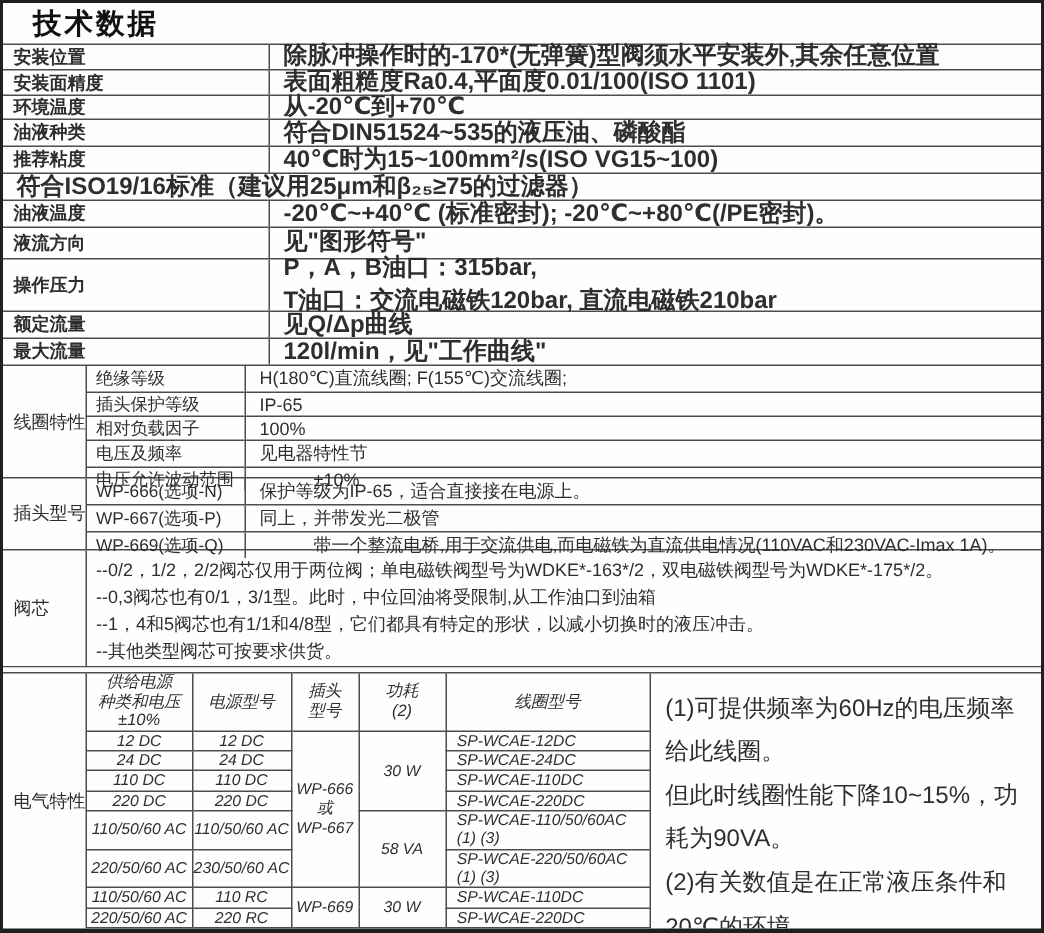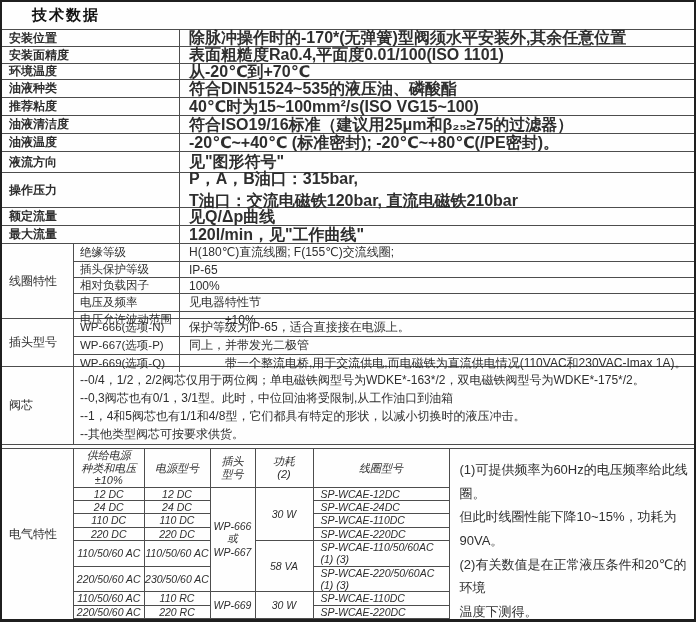--- a/index.html
+++ b/index.html
@@ -1,26 +1,26 @@
 <!DOCTYPE html>
 <html><head>
 <meta charset="utf-8">
 <style>
   * { box-sizing: border-box; margin: 0; padding: 0; }
   html,body { background:#fff; }
   body { font-family: "Liberation Sans", "DejaVu Sans", sans-serif; color:#2e2e2e; }
   .page { width:696px; height:622px; border:2px solid #1f1f1f; border-bottom-width:3px; background:#fefefe; overflow:hidden; }
   .title-bar { height:28px; border-bottom:1px solid #4d4d4d; display:flex; align-items:center; padding-left:20px; }
-  .title-bar span { font-size:15px; font-weight:bold; color:#111; letter-spacing:2px;margin-left:10px; }
+  .title-bar span { font-size:19px; font-weight:bold; color:#111; letter-spacing:2px; }
   .row { display:flex; border-bottom:1px solid #4d4d4d;font-weight:bold; }
   .lbl { width:178px; border-right:1px solid #4d4d4d; display:flex; align-items:center; padding-left:7px; font-size:12px; }
   .val { flex:1; display:flex; align-items:center; padding-left:9px; font-size:16px; white-space:pre-line; line-height:1.35; }
   .h16{height:16px}.h17{height:17px}.h18{height:18px}.h21{height:21px}.h35{height:35px}
   .section { display:flex; border-bottom:1px solid #4d4d4d; }
-  .sec-lbl { width:72px; border-right:1px solid #4d4d4d; display:flex; align-items:center; padding-left:7px; font-size:12px; }
+  .sec-lbl { width:56px; border-right:1px solid #4d4d4d; display:flex; align-items:center; padding-left:7px; font-size:12px; }
   .sec-rows { flex:1; display:flex; flex-direction:column; }
   .subrow { display:flex; border-bottom:1px solid #4d4d4d; flex:1; }
   .subrow:last-child { border-bottom:none;gap:36px; }
   .sub-lbl { width:106px; border-right:1px solid #4d4d4d; display:flex; align-items:center; padding-left:6px; font-size:11.5px; }
   .sub-val { flex:1; display:flex; align-items:center; padding-left:9px; font-size:12px; }
   .coil-sec { height:75px; }
   .plug-sec { height:48px; }
   .spool-sec { height:78px; }
   .spool-body { flex:1; padding:4px 4px 0 6px; }
   .spool-line { font-size:12px; line-height:18px; }
@@ -29,21 +29,21 @@
   .etable { border-collapse:collapse; table-layout:fixed; width:375px; height:170px;font-style:italic; }
   .etable th, .etable td { border:1px solid #4d4d4d; text-align:center; vertical-align:middle; font-weight:normal; }
   .etable th { font-size:11px; line-height:12.5px; }
   .etable td { font-size:10.5px; }
   .etable tr:first-child th { border-top:none; }
   .etable th:first-child, .etable td.first { border-left:none; }
   .ehead { height:38px; }
   .coilcell { text-align:left !important; padding-left:7px; }
   .pre { white-space:pre-line; }
   .notes { flex:1; padding:9px 6px 0 10px; }
-  .notes p { font-size:13px; line-height:1.82; white-space:pre-line; }
+  .notes p { font-size:16px; line-height:1.82; white-space:pre-line; }
   .c1{width:70px}.c2{width:66px}.c3{width:45px}.c4{width:58px}.c5{width:136px}
 </style>
 </head>
 <body>
 
 <div class="page">
 
   <div class="title-bar">
     <span>技术数据</span>
   </div>
@@ -62,21 +62,20 @@
   </div>
   <div class="row h18">
     <div class="lbl">油液种类</div>
     <div class="val">符合DIN51524~535的液压油、磷酸酯</div>
   </div>
   <div class="row h18">
     <div class="lbl">推荐粘度</div>
     <div class="val">40℃时为15~100mm²/s(ISO VG15~100)</div>
   </div>
   <div class="row h18">
-    <div class="lbl">油液清洁度</div>
     <div class="val">符合ISO19/16标准（建议用25μm和β₂₅≥75的过滤器）</div>
   </div>
   <div class="row h18">
     <div class="lbl">油液温度</div>
     <div class="val">-20℃~+40℃ (标准密封); -20℃~+80℃(/PE密封)。</div>
   </div>
   <div class="row h21">
     <div class="lbl">液流方向</div>
     <div class="val">见"图形符号"</div>
   </div>
@@ -134,21 +133,21 @@
       <div class="subrow">
         <div class="sub-lbl">WP-669(选项-Q)</div>
         <div class="sub-val">带一个整流电桥,用于交流供电,而电磁铁为直流供电情况(110VAC和230VAC-Imax 1A)。</div>
       </div>
     </div>
   </div>
 
   <div class="section spool-sec">
     <div class="sec-lbl">阀芯</div>
     <div class="spool-body">
-      <div class="spool-line">--0/4，1/2，2/2阀芯仅用于两位阀；单电磁铁阀型号为WDKE*-163*/2，双电磁铁阀型号为WDKE*-175*/2。</div>
+      <div class="spool-line">--0/2，1/2，2/2阀芯仅用于两位阀；单电磁铁阀型号为WDKE*-163*/2，双电磁铁阀型号为WDKE*-175*/2。</div>
       <div class="spool-line">--0,3阀芯也有0/1，3/1型。此时，中位回油将受限制,从工作油口到油箱</div>
       <div class="spool-line">--1，4和5阀芯也有1/1和4/8型，它们都具有特定的形状，以减小切换时的液压冲击。</div>
       <div class="spool-line">--其他类型阀芯可按要求供货。</div>
     </div>
   </div>
 
   <div class="gap-div"></div>
 
   <div class="elec-sec">
     <div class="sec-lbl">电气特性</div>

